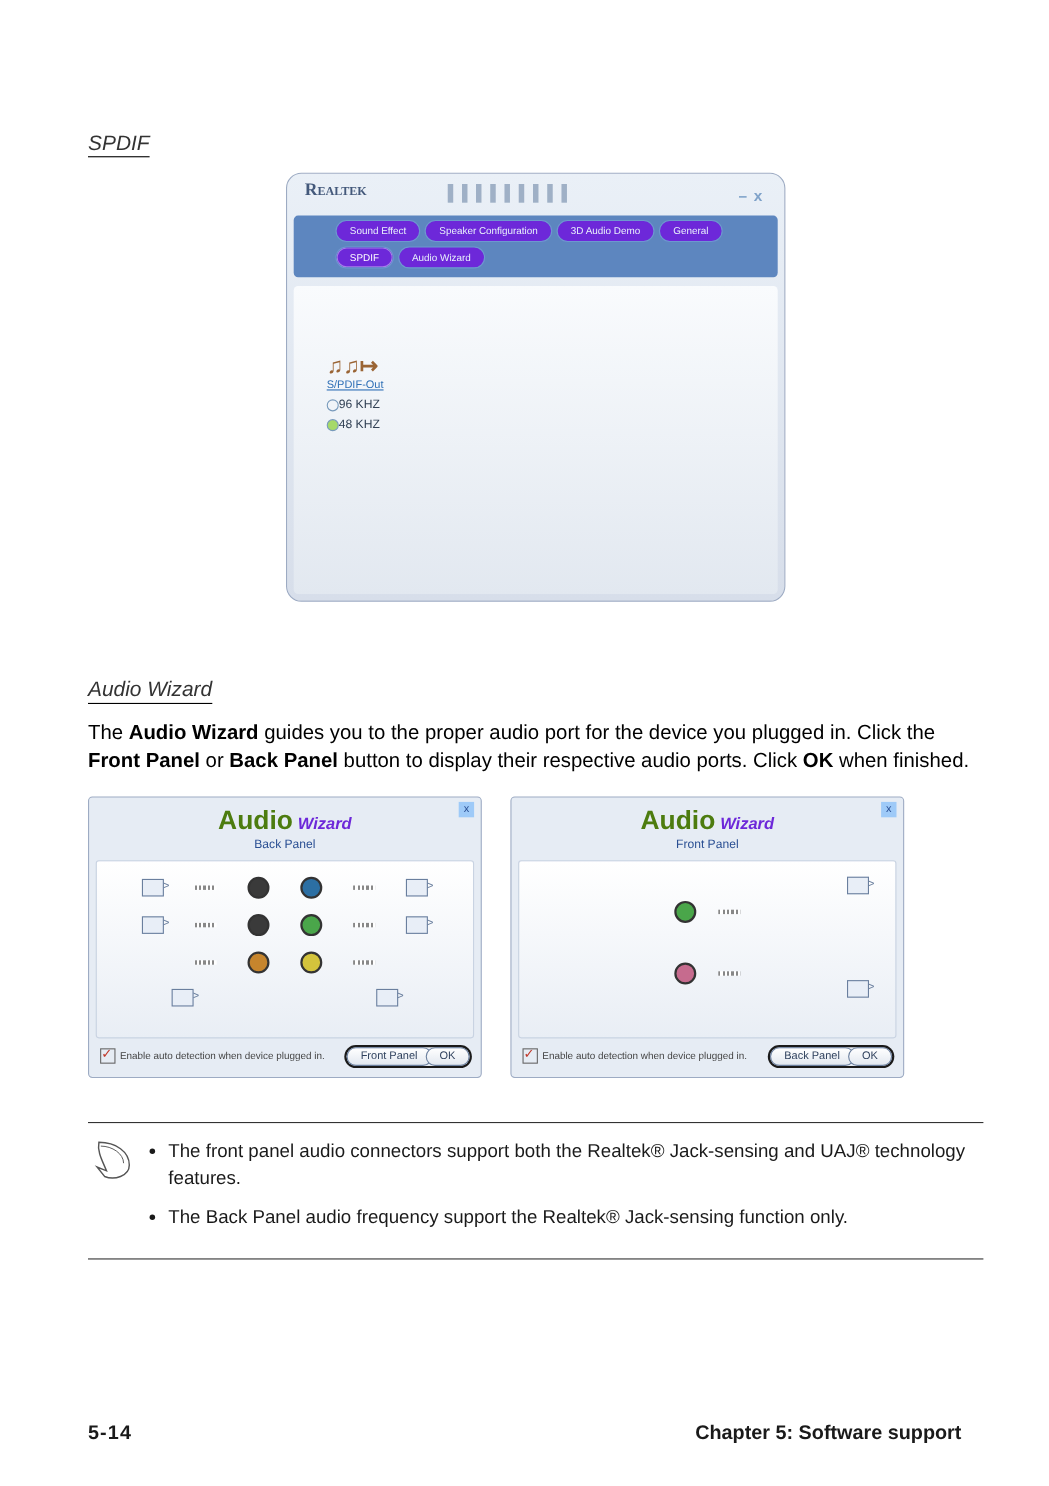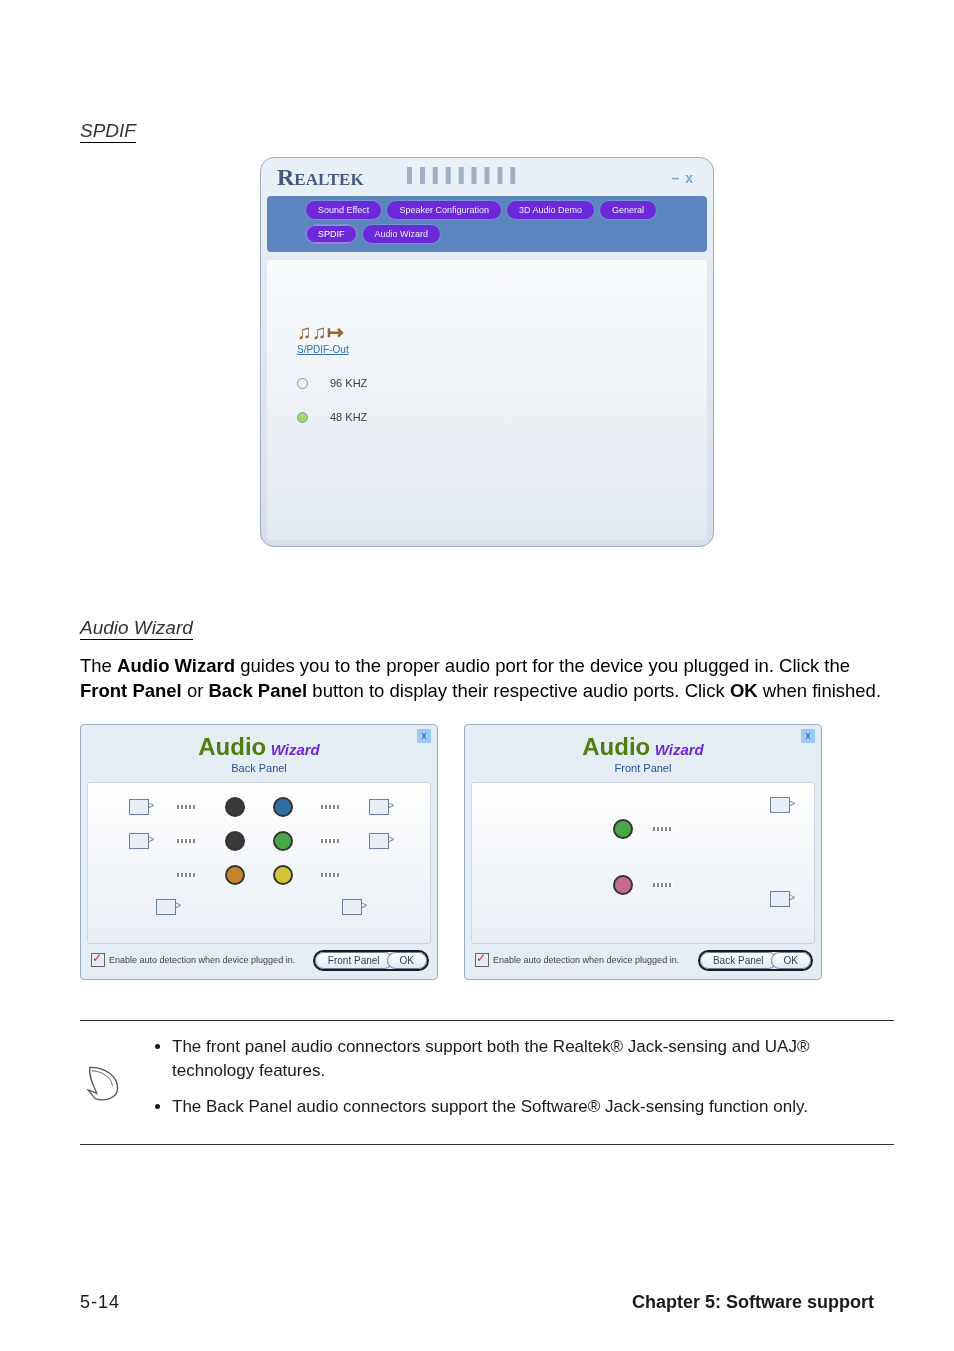--- a/index.html
+++ b/index.html
@@ -50,21 +50,21 @@
     height: 32px;
   }
   .realtek-logo {
     position: absolute;
     left: 10px;
     top: 0;
     font-family: Georgia, serif;
     font-variant: small-caps;
     font-weight: 700;
     color: #44597b;
-    font-size: 24px;
+    font-size: 16px;
   }
   .volume-ticks {
     position: absolute;
     left: 140px;
     top: 3px;
     color: #9fb0c6;
     font-size: 14px;
     letter-spacing: 3px;
   }
   .realtek-close {
@@ -120,24 +120,24 @@
   .spdif-left .label-link {
     color: #2e6fb6;
     font-size: 10px;
     text-decoration: underline;
     display: block;
     margin-bottom: 2px;
   }
   .spdif-left .freq {
     font-size: 11px;
     color: #314054;
-    margin-top: 22px;
+    margin-top: 6px;
     display: flex;
     align-items: center;
-    gap: 22px;
+    gap: 0;
   }
   .dot { width: 9px; height: 9px; border: 1px solid #789abc; border-radius: 50%; display: inline-block; }
   .dot.green { background:#a6d96a; }
   .spdif-right {
     flex: 1;
     background: linear-gradient(#fff, #f2f5f9);
     border: 1px solid #c9d3e2;
     border-radius: 4px;
     padding: 10px 14px;
     font-size: 11px;
@@ -234,41 +234,40 @@
   }
   .pill-btn.ok { border-radius: 10px; margin-left:-6px; }
   .circled { box-shadow: 0 0 0 2px #1a1a1a; border-radius: 14px; }
 
   
   .note-box {
     border-top: 1px solid #333;
     border-bottom: 1px solid #333;
     padding: 14px 4px;
     display: flex;
-    gap: 34px;
+    gap: 15px;
     margin-top: 20px;
-    align-items: center;
   }
   .note-icon {
     width: 36px; height: 38px; flex: none;
   }
   .note-list { margin:0; padding:0 0 0 18px; font-size: 17px; line-height:1.4; }
   .note-list li { margin-bottom: 12px; }
 
   
   .page-footer {
     position: absolute;
     bottom: 38px;
     left: 80px;
     right: 80px;
     display:flex;
     justify-content: space-between;
     font-size: 18px;
   }
-  .page-num { font-weight: 400; letter-spacing:1px; }
+  .page-num { font-weight: 700; letter-spacing:1px; }
   .chap-lab { font-weight: 700; }
 </style>
 </head>
 <body>
 
 <div class="page">
 
   
   <h3 class="section-title">SPDIF</h3>
 
@@ -399,21 +398,21 @@
   </div>
 
   
   <div class="note-box">
     <svg class="note-icon" viewBox="0 0 40 44">
       <path d="M6 4 C 24 4, 38 14, 38 28 C 38 40, 22 44, 12 40 L 4 30 L 14 34 C 10 24, 4 14, 6 4 Z" fill="none" stroke="#555" stroke-width="1.5"></path>
       <path d="M8 8 C 20 8, 32 16, 32 26" fill="none" stroke="#555" stroke-width="1"></path>
     </svg>
     <ul class="note-list">
       <li>The front panel audio connectors support both the Realtek® Jack-sensing and UAJ® technology features.</li>
-      <li>The Back Panel audio connectors support the Software® Jack-sensing function only.</li>
+      <li>The Back Panel audio frequency support the Realtek® Jack-sensing function only.</li>
     </ul>
   </div>
 
   
   <div class="page-footer">
     <span class="page-num">5-14</span>
     <span class="chap-lab">Chapter 5: Software support</span>
   </div>
 
 </div>

